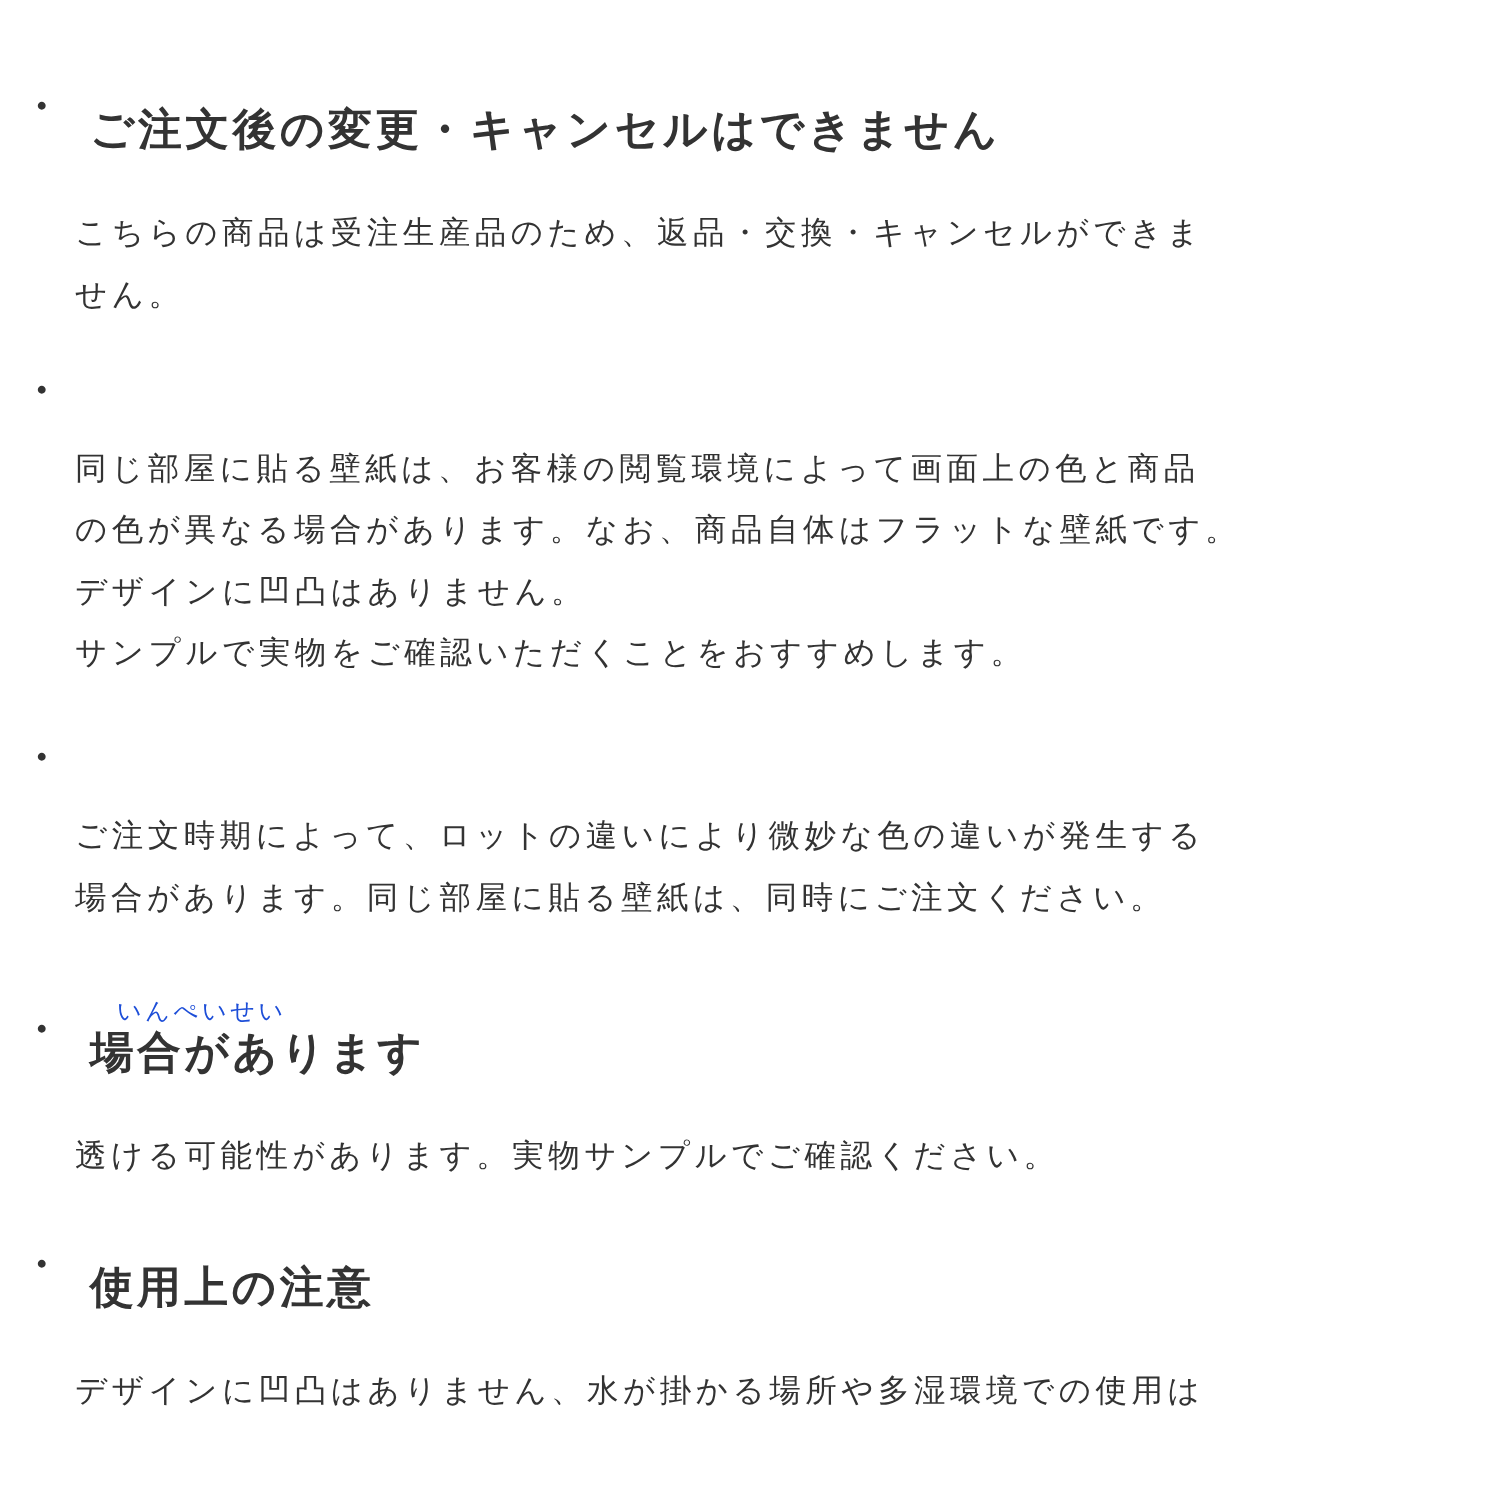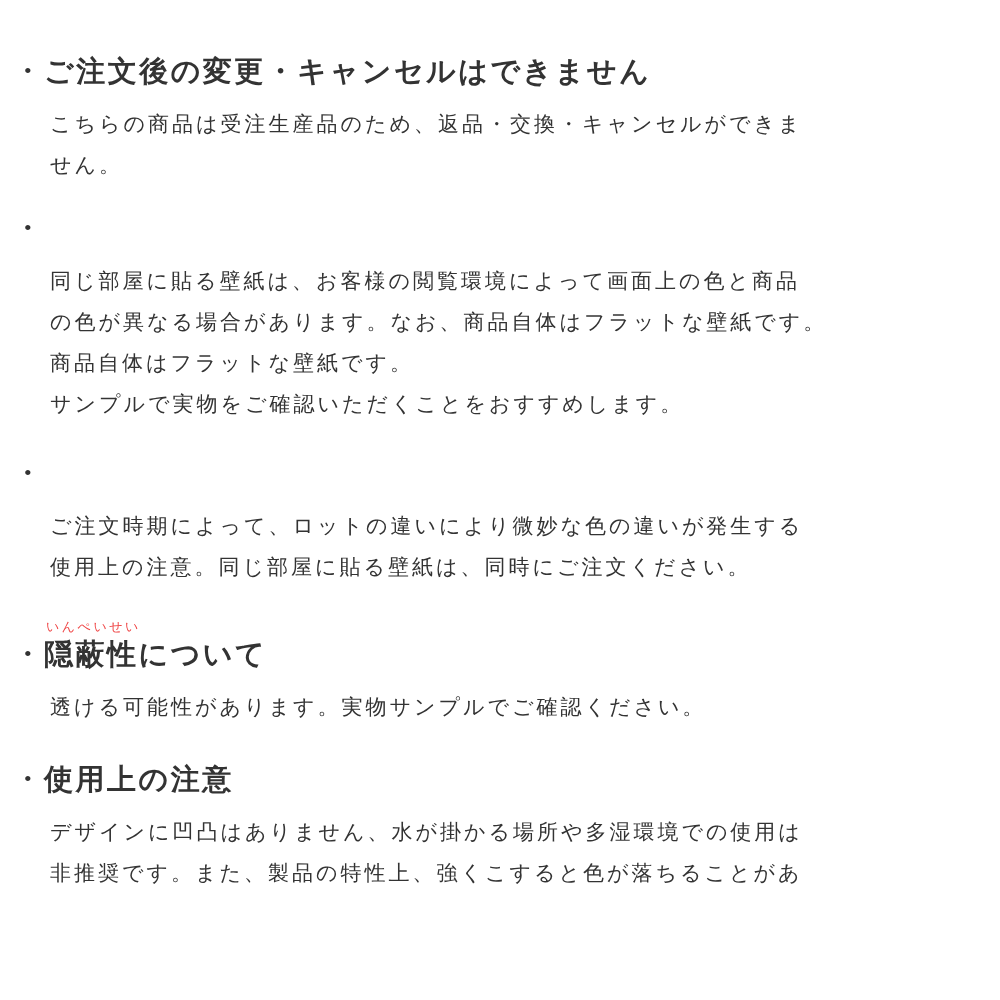--- a/index.html
+++ b/index.html
@@ -28,38 +28,38 @@
   }
   .bullet {
     flex: none;
     width: 30px;
     font-size: 27px;
     line-height: 38px;
     font-weight: 700;
     color: #333333;
   }
   .heading {
-    margin: 0;
+    margin: 16px;
     font-size: 29px;
     line-height: 38px;
     font-weight: 700;
     letter-spacing: 2.5px;
     color: #333333;
     position: relative;
     white-space: nowrap;
   }
   .furigana {
     position: absolute;
     top: -16px;
-    left: 2px;
-    font-size: 13px;
+    left: 18px;
+    font-size: 16px;
     line-height: 16px;
     font-weight: 400;
     letter-spacing: 2.5px;
-    color: #ef4444;
+    color: #1d4ed8;
   }
   .body {
     margin-left: 36px;
     margin-top: 13px;
   }
   .body .line {
     font-size: 21px;
     line-height: 41px;
     font-weight: 400;
     letter-spacing: 3px;
@@ -87,52 +87,51 @@
     </div>
   </section>
 
   <section class="section sec-2">
     <div class="heading-row">
       <span class="bullet">・</span>
     </div>
     <div class="body">
       <div class="line">同じ部屋に貼る壁紙は、お客様の閲覧環境によって画面上の色と商品</div>
       <div class="line">の色が異なる場合があります。なお、商品自体はフラットな壁紙です。</div>
-      <div class="line">商品自体はフラットな壁紙です。</div>
+      <div class="line">デザインに凹凸はありません。</div>
       <div class="line">サンプルで実物をご確認いただくことをおすすめします。</div>
     </div>
   </section>
 
   <section class="section sec-3">
     <div class="heading-row">
       <span class="bullet">・</span>
     </div>
     <div class="body">
       <div class="line">ご注文時期によって、ロットの違いにより微妙な色の違いが発生する</div>
-      <div class="line">使用上の注意。同じ部屋に貼る壁紙は、同時にご注文ください。</div>
+      <div class="line">場合があります。同じ部屋に貼る壁紙は、同時にご注文ください。</div>
     </div>
   </section>
 
   <section class="section sec-4">
     <div class="heading-row">
       <span class="bullet">・</span>
       <h2 class="heading">
         <span class="furigana">いんぺいせい</span>
-        <span>隠蔽性について</span>
+        <span>場合があります</span>
       </h2>
     </div>
     <div class="body">
       <div class="line">透ける可能性があります。実物サンプルでご確認ください。</div>
     </div>
   </section>
 
   <section class="section sec-5">
     <div class="heading-row">
       <span class="bullet">・</span>
       <h2 class="heading">使用上の注意</h2>
     </div>
     <div class="body">
       <div class="line">デザインに凹凸はありません、水が掛かる場所や多湿環境での使用は</div>
-      <div class="line">非推奨です。また、製品の特性上、強くこすると色が落ちることがあ</div>
     </div>
   </section>
 
 </div>
 
 </body></html>

